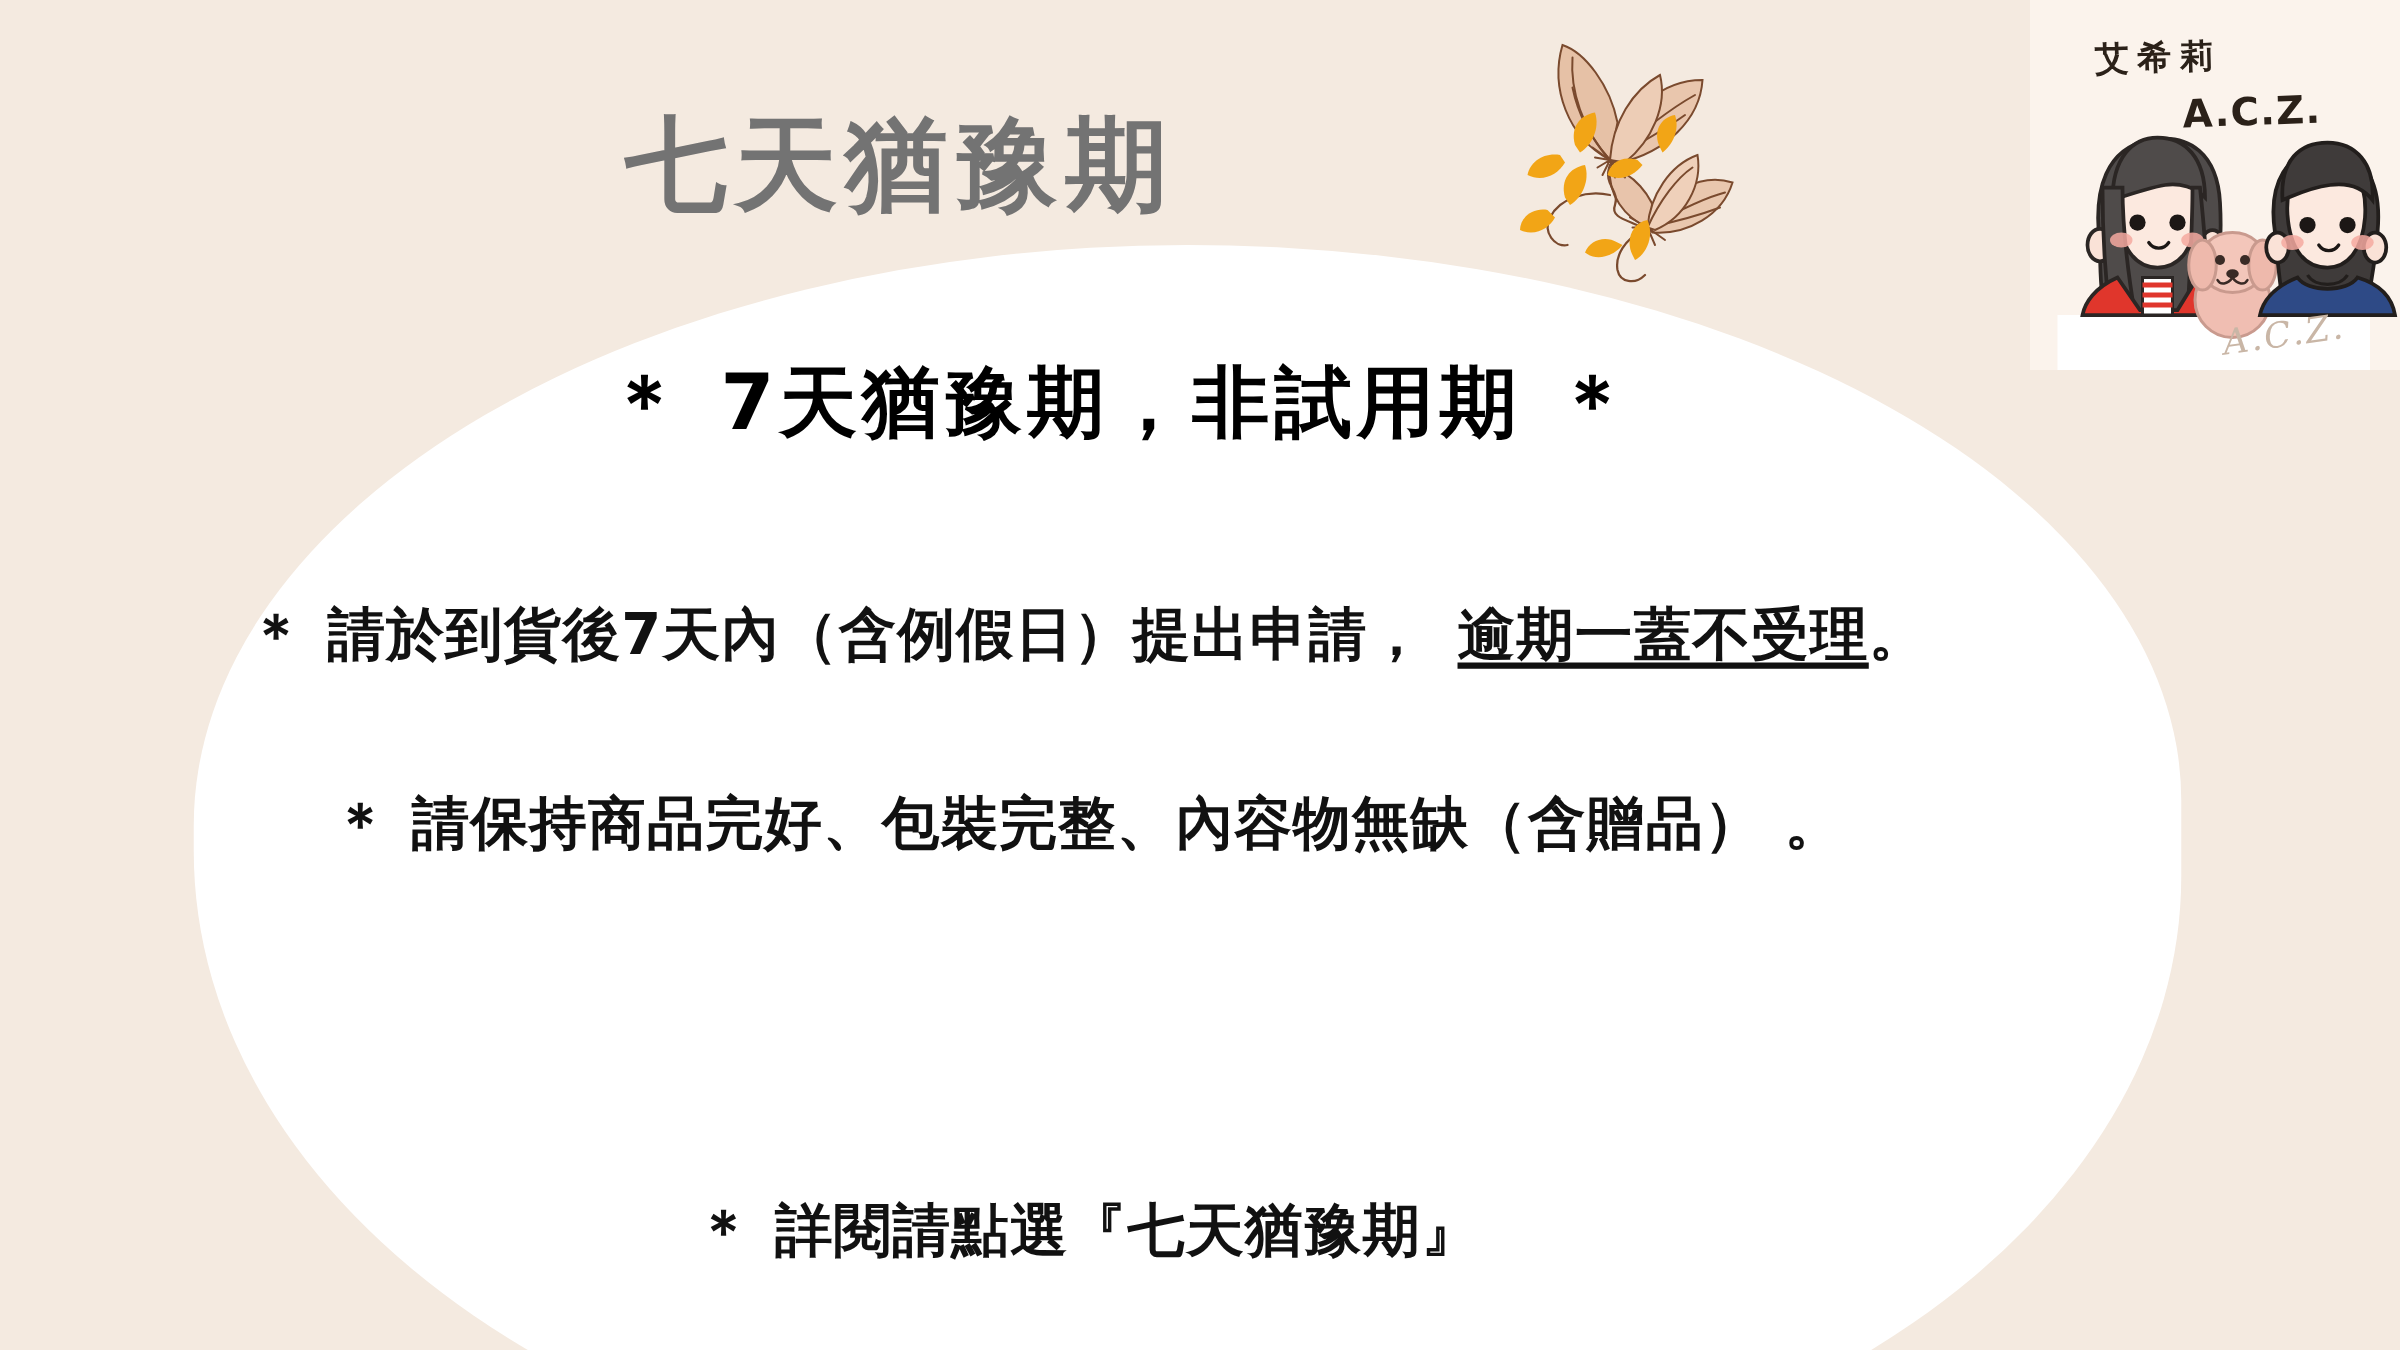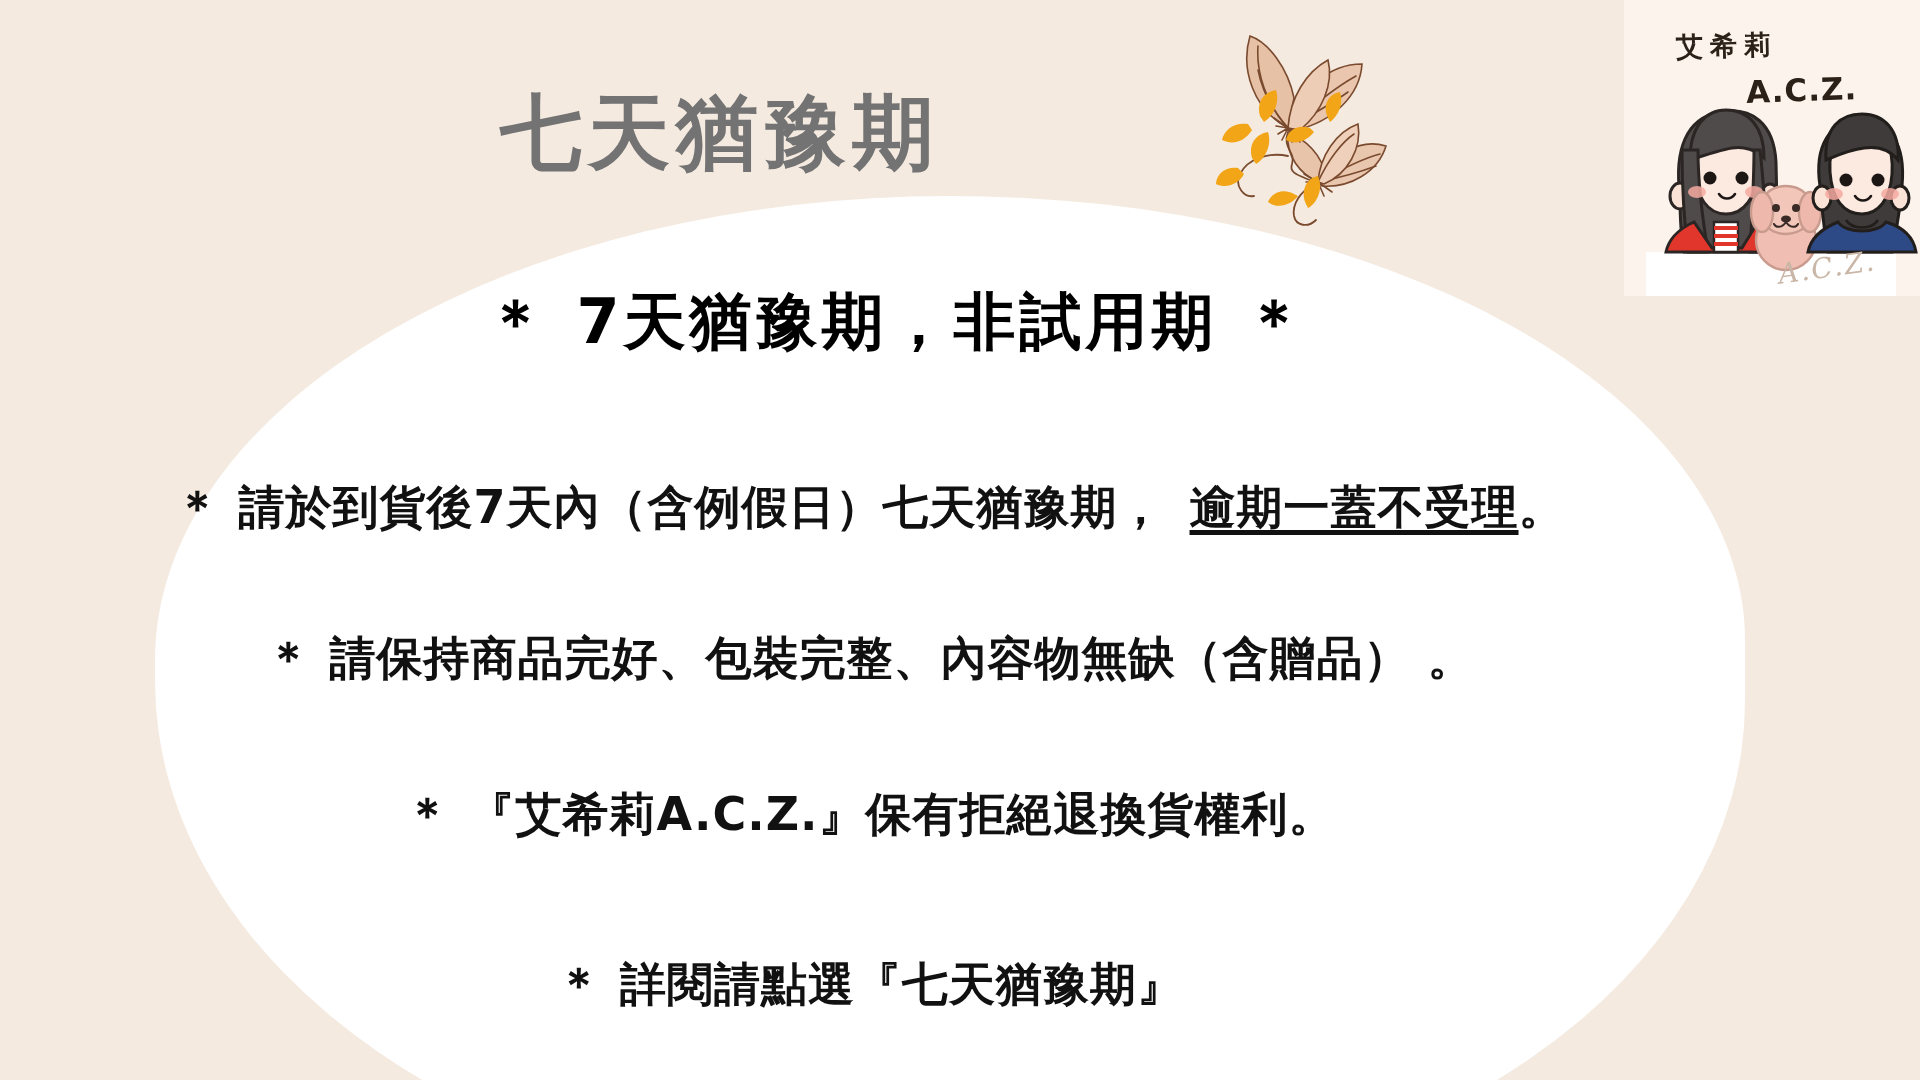--- a/index.html
+++ b/index.html
@@ -256,23 +256,22 @@
     <div class="logo-cn">艾希莉</div>
     <div class="logo-en">A.C.Z.</div>
     <div class="logo-sig">A.C.Z.</div>
   </div>
 
   <div class="content">
 
     <div class="headline-red">＊ 7天猶豫期，非試用期 ＊</div>
 
     <div class="body-line l1">
-      <span>＊ 請於到貨後7天內（含例假日）七天猶豫期，</span><span class="u">逾期一蓋不受理</span><span>。</span>
+      <span>＊ 請於到貨後7天內（含例假日）提出申請，</span><span class="u">逾期一蓋不受理</span><span>。</span>
     </div>
 
     <div class="body-line l2">＊ 請保持商品完好、包裝完整、內容物無缺（含贈品） 。</div>
 
-    <div class="body-line l3">＊ 『艾希莉A.C.Z.』保有拒絕退換貨權利。</div>
 
     <div class="body-line l4">＊ 詳閱請點選『七天猶豫期』</div>
 
   </div>
 </div>
 
 </body></html>

